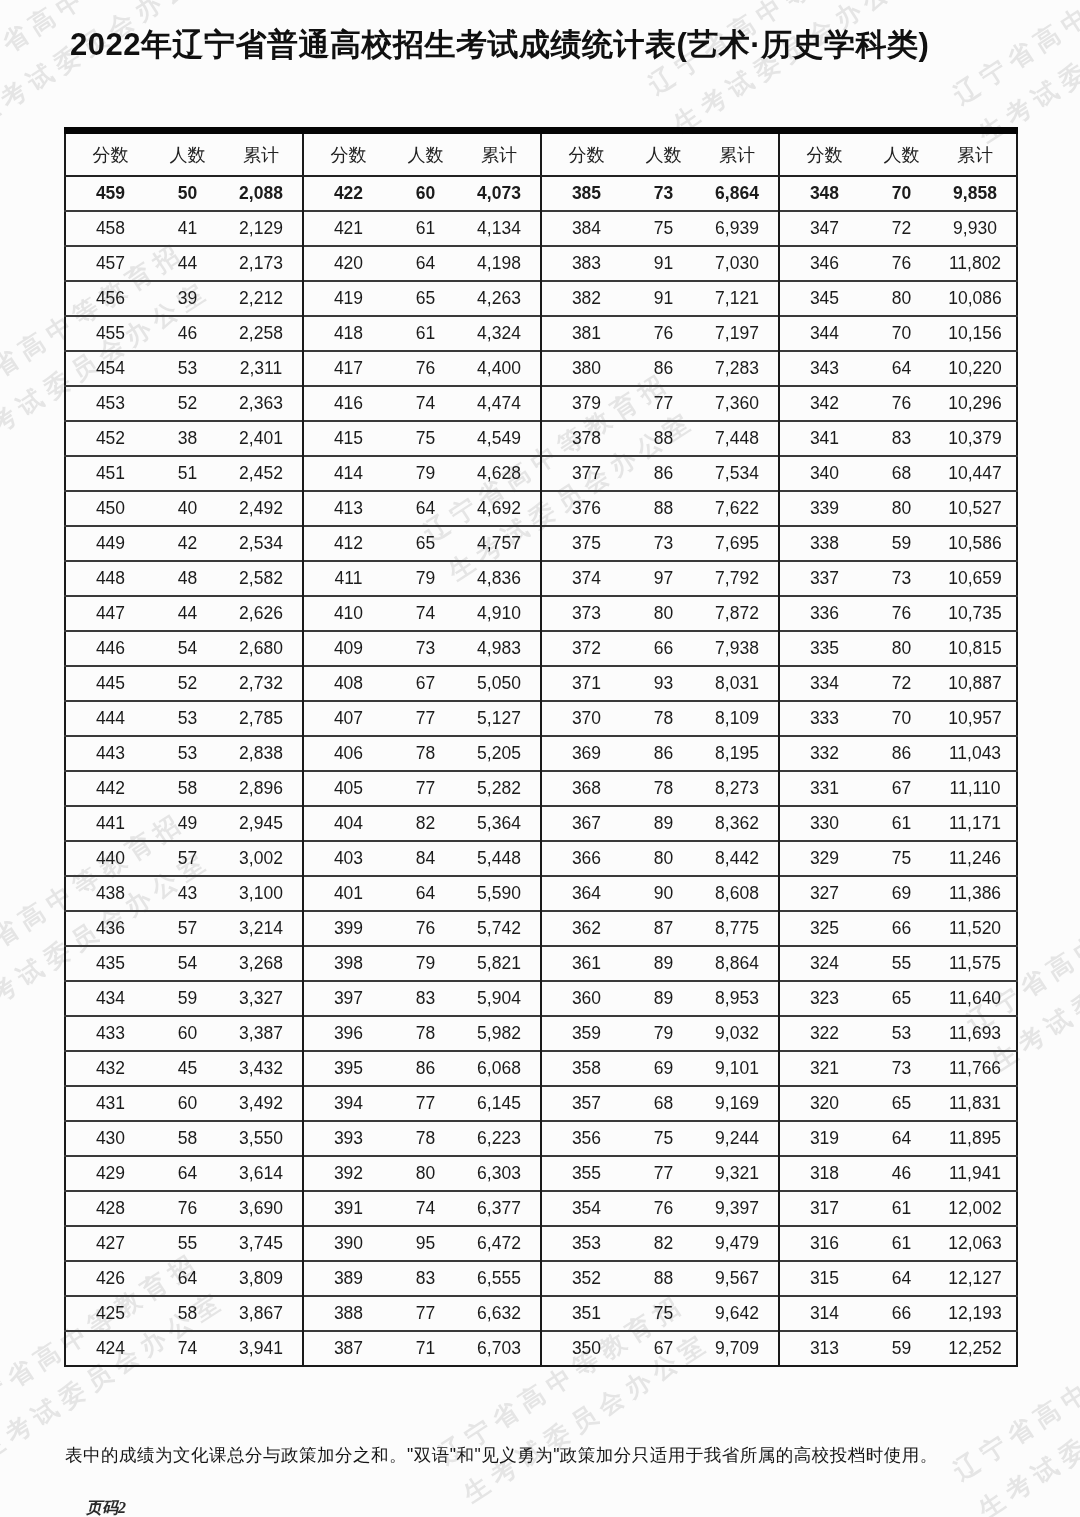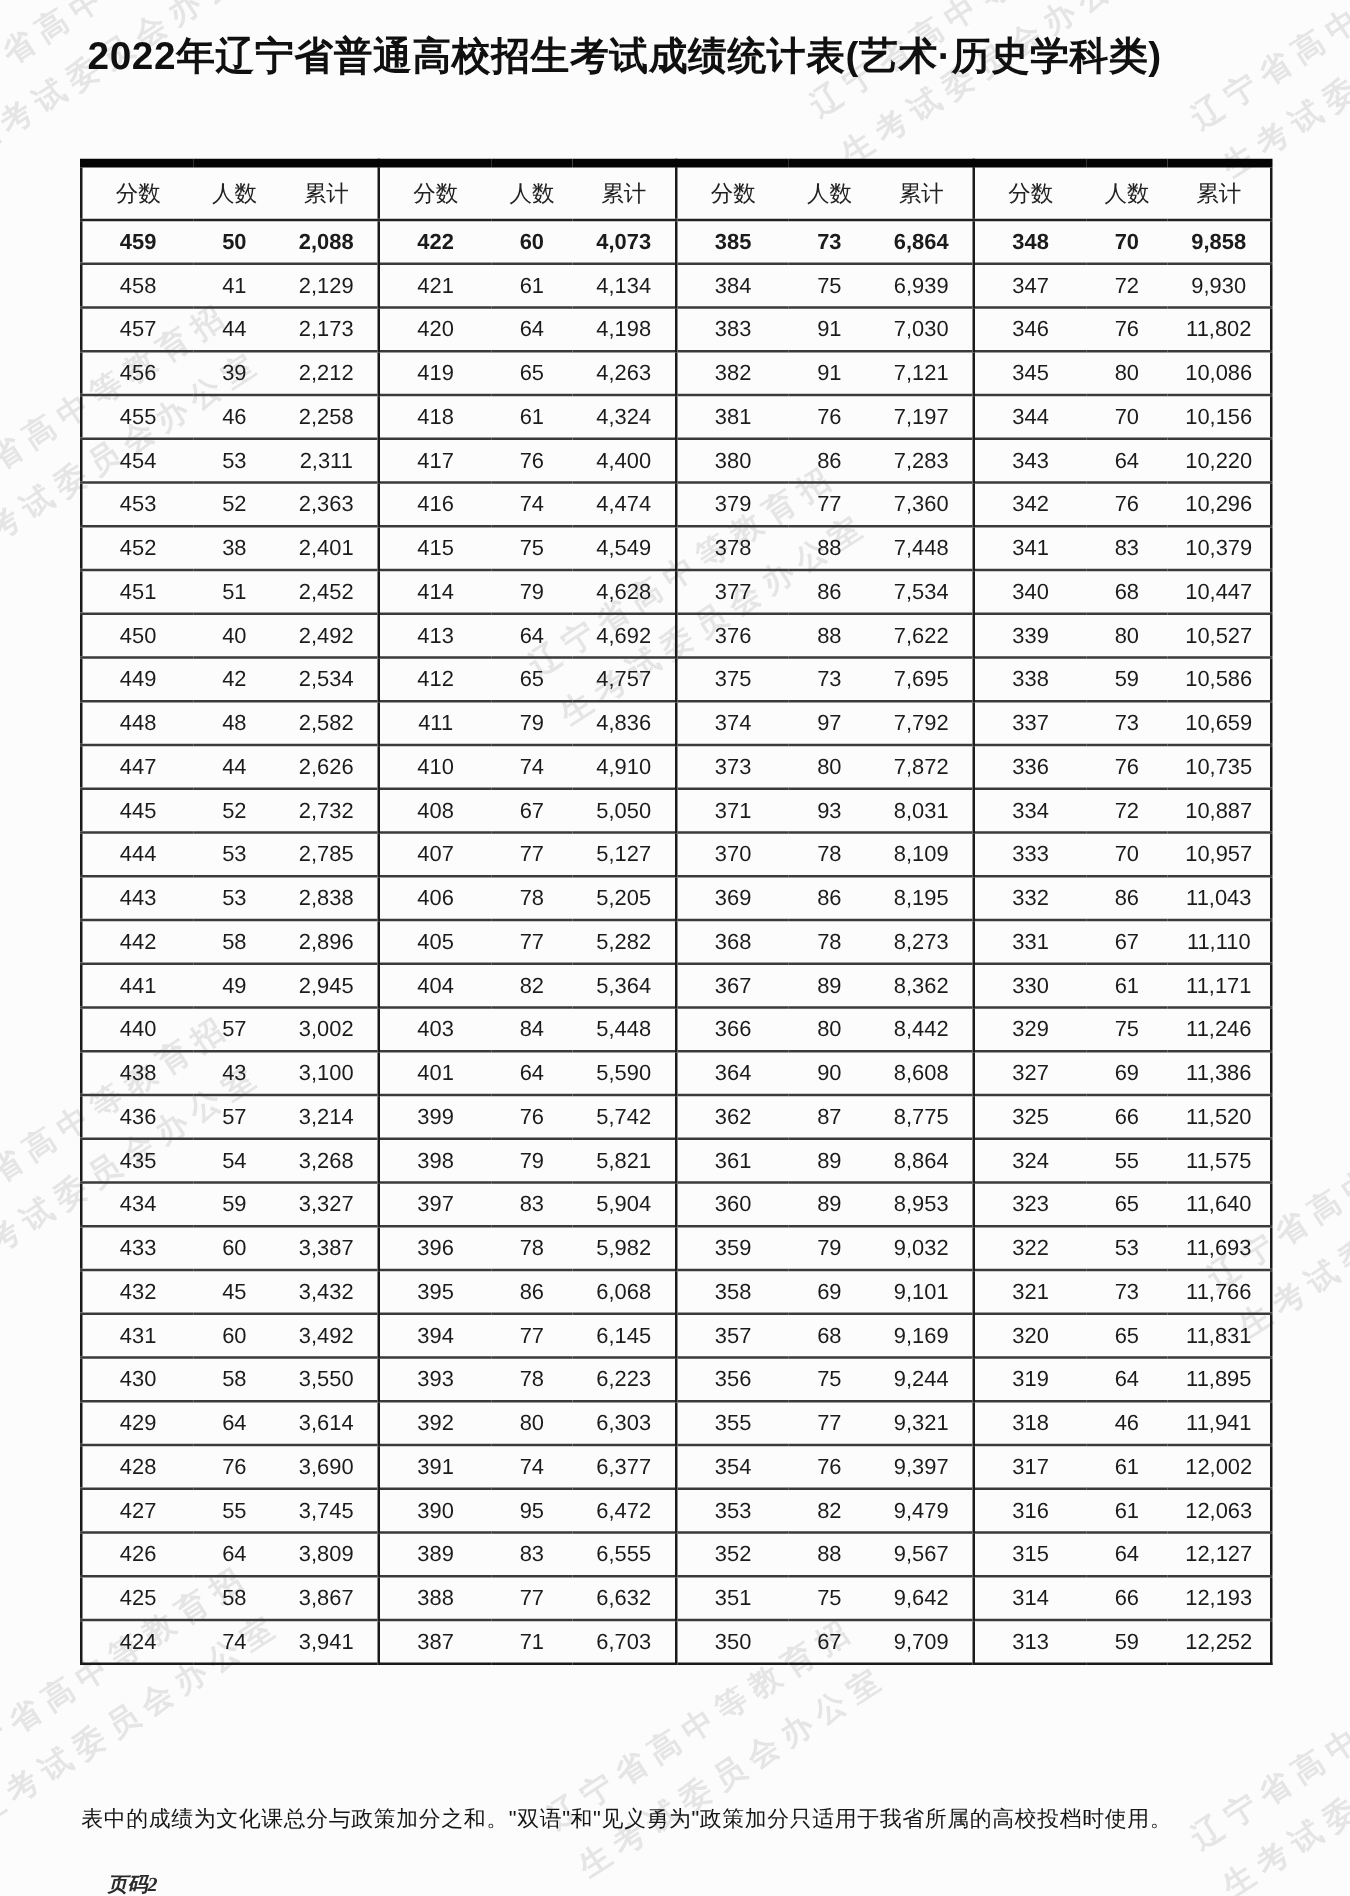--- a/index.html
+++ b/index.html
@@ -290,20 +290,34 @@
           <td>74</td>
           <td>4,910</td>
           <td class="gs">373</td>
           <td>80</td>
           <td>7,872</td>
           <td class="gs">336</td>
           <td>76</td>
           <td>10,735</td>
         </tr>
         <tr>
+          <td>446</td>
+          <td>54</td>
+          <td>2,680</td>
+          <td class="gs">409</td>
+          <td>73</td>
+          <td>4,983</td>
+          <td class="gs">372</td>
+          <td>66</td>
+          <td>7,938</td>
+          <td class="gs">335</td>
+          <td>80</td>
+          <td>10,815</td>
+        </tr>
+        <tr>
           <td>445</td>
           <td>52</td>
           <td>2,732</td>
           <td class="gs">408</td>
           <td>67</td>
           <td>5,050</td>
           <td class="gs">371</td>
           <td>93</td>
           <td>8,031</td>
           <td class="gs">334</td>

